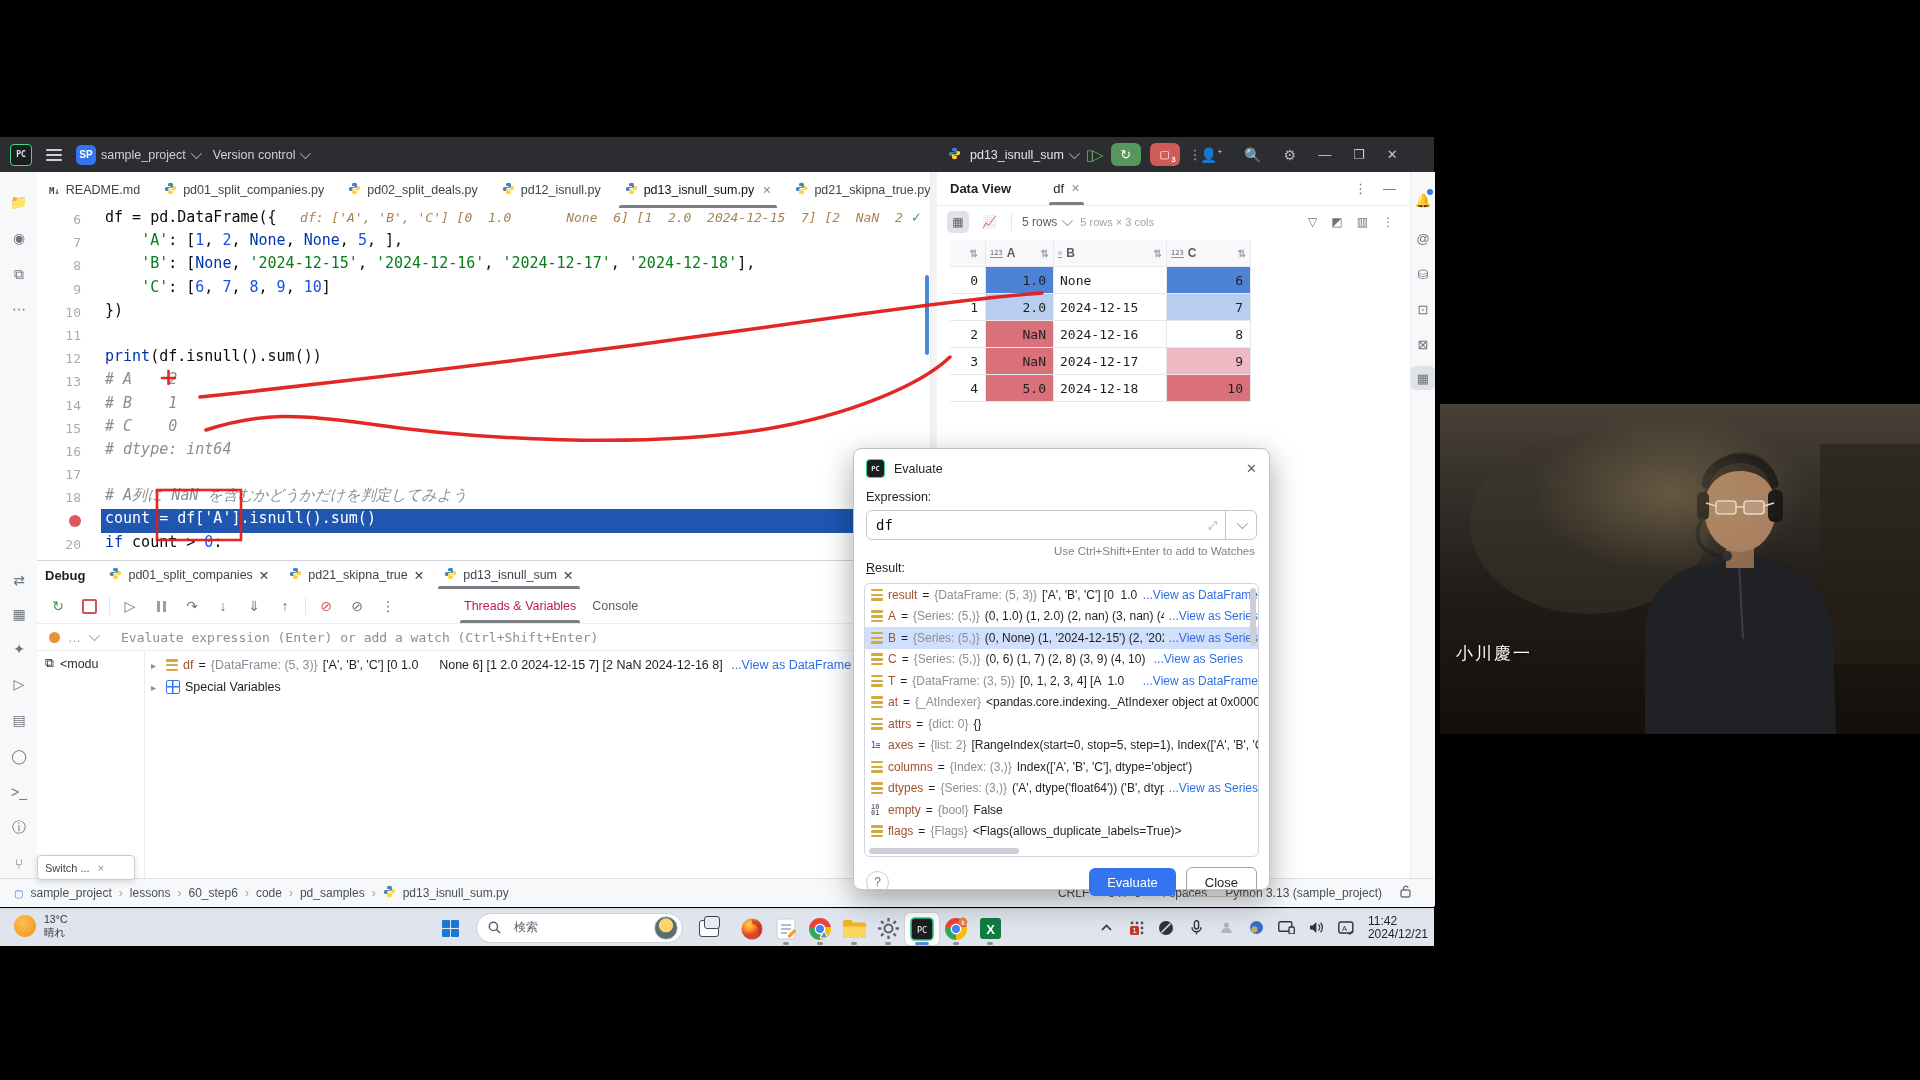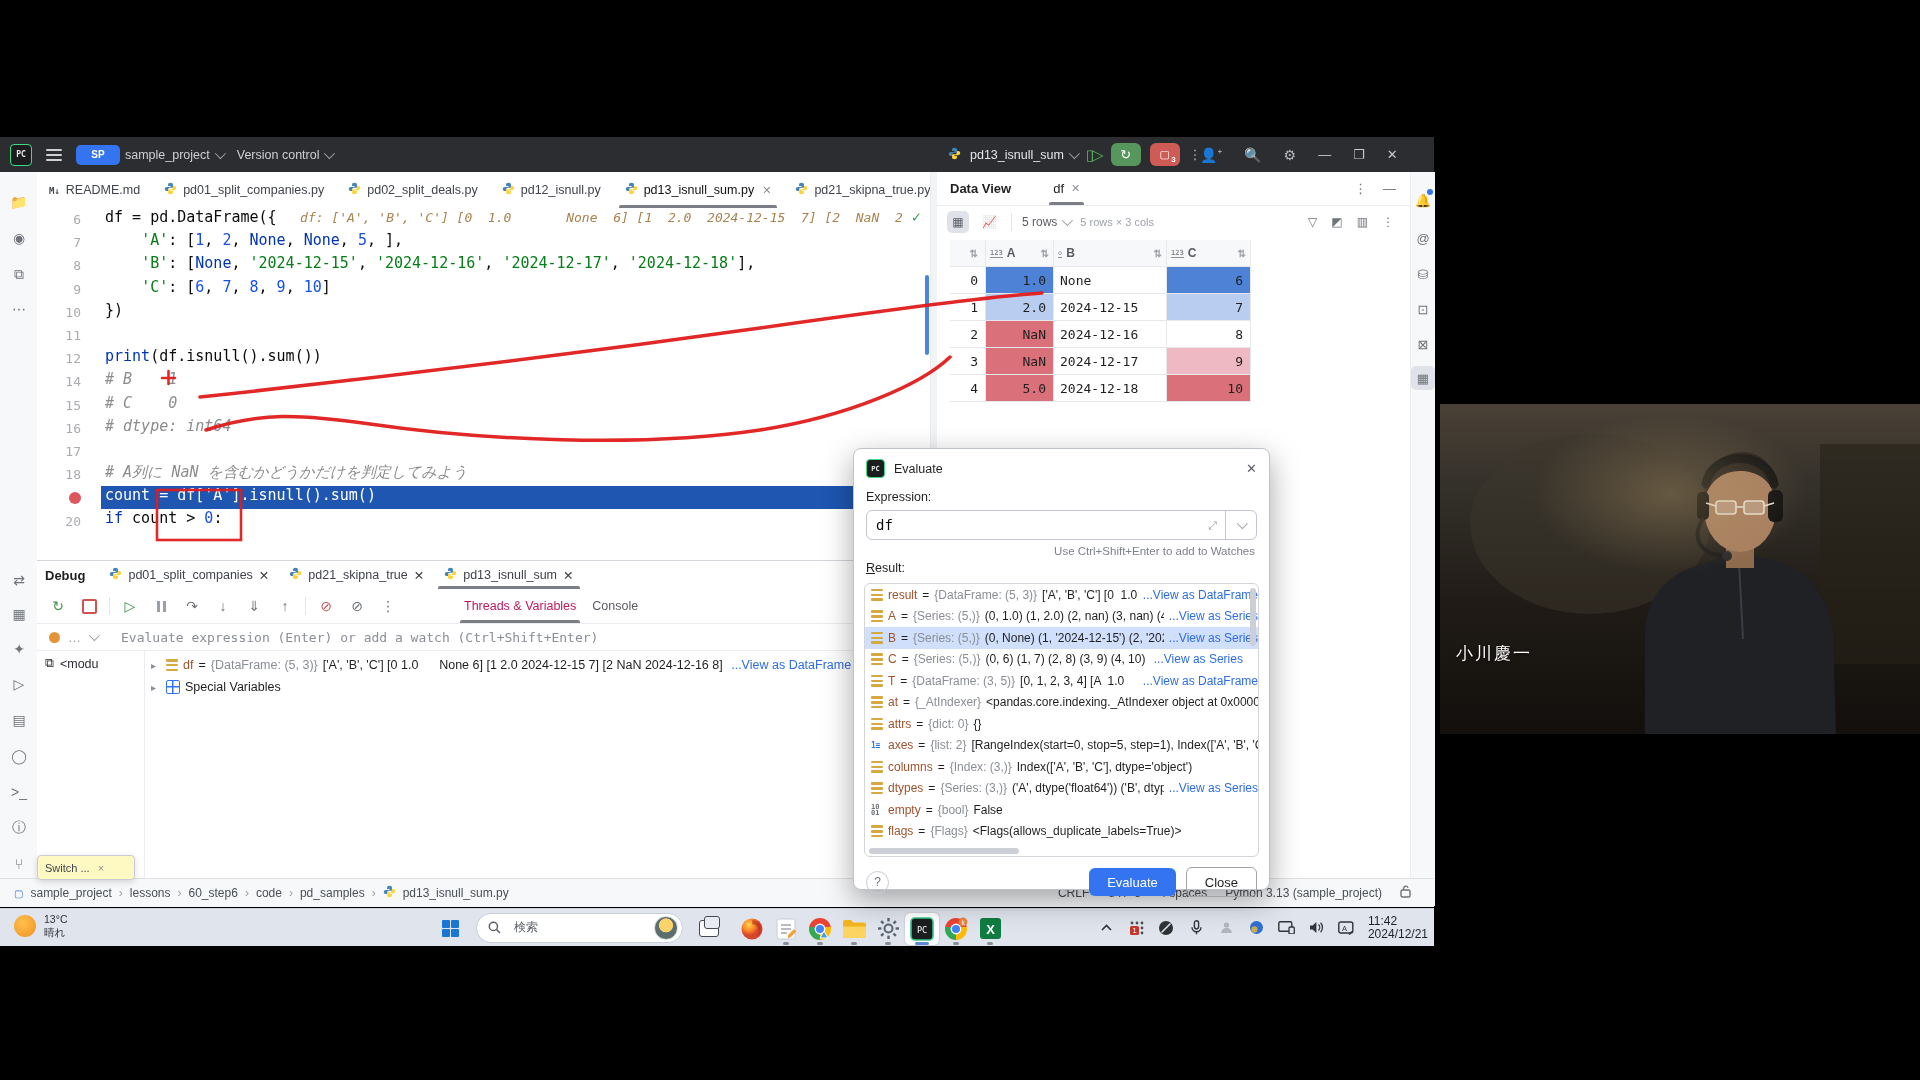--- a/index.html
+++ b/index.html
@@ -7,21 +7,21 @@
          font-family:"Liberation Sans",sans-serif;font-size:13px;color:#1f1f1f;}
   .abs{position:absolute;}
   
   #titlebar{left:0;top:137px;width:1434px;height:35px;background:#2b2d30;color:#ced0d6;
             display:flex;align-items:center;}
   .tb-left{display:flex;align-items:center;gap:14px;padding-left:10px;}
   .pc-logo{width:20px;height:20px;border:1.5px solid #3ddc84;border-radius:4px;background:#1b1d1f;
            color:#e8e8e8;font:bold 8px "DejaVu Sans Mono",monospace;display:flex;align-items:center;justify-content:center;}
   .hamburger{width:16px;display:flex;flex-direction:column;gap:3px;}
   .hamburger i{height:2px;background:#ced0d6;border-radius:1px;}
-  .sp-badge{width:44px;height:20px;border-radius:5px;background:#3574f0;color:#fff;
+  .sp-badge{width:20px;height:20px;border-radius:5px;background:#3574f0;color:#fff;
             font:bold 10px "Liberation Sans",sans-serif;display:flex;align-items:center;justify-content:center;}
   .tb-item{display:flex;align-items:center;gap:5px;font-size:12.5px;}
   .chev{width:7px;height:7px;border-right:1.6px solid #9da0a8;border-bottom:1.6px solid #9da0a8;
         transform:rotate(45deg) translateY(-2px);display:inline-block;}
   #run-widget{position:absolute;left:948px;top:0;height:35px;display:flex;align-items:center;gap:9px;}
   .run-name{font-size:12.5px;color:#e3e5ea;}
   .resume-glyph{color:#57b35c;font-size:15px;letter-spacing:-2px;}
   .btn-green,.btn-red{width:30px;height:23px;border-radius:6px;display:flex;align-items:center;justify-content:center;
                       color:#fff;font-size:13px;position:relative;}
   .btn-green{background:#57965c;}
@@ -117,21 +117,21 @@
   .grid-ico{width:12px;height:12px;flex:none;border:1.5px solid #3574f0;border-radius:2px;
             background:linear-gradient(#3574f0,#3574f0) 50% 0/1.5px 100% no-repeat,
                        linear-gradient(#3574f0,#3574f0) 0 50%/100% 1.5px no-repeat;}
   #fr-scroll{position:absolute;left:3px;bottom:6px;width:72px;height:6px;border-radius:3px;background:#ccd0d6;}
   
   #breadcrumbbar{left:0;top:878px;width:1434px;height:28px;background:#f7f8fa;border-top:1px solid #dfe1e5;
                  display:flex;align-items:center;font-size:12px;color:#494f57;}
   #crumbs{display:flex;align-items:center;gap:7px;padding-left:14px;}
   .crumb-sep{color:#9da2ab;}
   #statusright{margin-left:auto;display:flex;align-items:center;gap:18px;padding-right:22px;color:#494f57;}
-  #switchpopup{left:37px;top:855px;width:82px;height:23px;background:#fef9c3;border:1px solid #c9ccd6;border-radius:4px;
+  #switchpopup{left:37px;top:855px;width:82px;height:23px;background:#ffffff;border:1px solid #c9ccd6;border-radius:4px;
                box-shadow:0 2px 6px rgba(0,0,0,.15);display:flex;align-items:center;gap:8px;padding:0 7px;
                font-size:11px;color:#3f434b;}
   
   #evaldialog{left:853px;top:448px;width:415px;height:440px;background:#fff;border:1px solid #bfc4cc;border-radius:8px;
               box-shadow:0 10px 30px rgba(0,0,0,.35);z-index:80;font-size:12.5px;}
   #ev-title{display:flex;align-items:center;gap:9px;padding:10px 12px 6px 12px;}
   #ev-close{margin-left:auto;color:#5a5d63;font-size:13px;}
   .ev-label{padding:6px 12px 4px 12px;color:#1f1f1f;}
   #ev-inputwrap{margin:2px 12px 0 12px;height:28px;border:1px solid #c2c6cf;border-radius:6px;display:flex;align-items:center;}
   #ev-input{flex:1;padding-left:9px;font:14px "DejaVu Sans Mono",monospace;color:#0a0a0a;}
@@ -304,20 +304,21 @@
   </div>
 
   <div id="editor" class="abs">
       <div class="code-line"><span class="gutter">6</span><span class="lcontent"><span class="tok-plain">df = pd.DataFrame({</span><span class="tok-hint">   df: ['A', 'B', 'C'] [0  1.0       None  6] [1  2.0  2024-12-15  7] [2  NaN  2</span><span class="tok-check"> ✓</span></span></div>
       <div class="code-line"><span class="gutter">7</span><span class="lcontent"><span class="tok-plain">    </span><span class="tok-str">'A'</span><span class="tok-plain">: [</span><span class="tok-num">1</span><span class="tok-plain">, </span><span class="tok-num">2</span><span class="tok-plain">, </span><span class="tok-kw">None</span><span class="tok-plain">, </span><span class="tok-kw">None</span><span class="tok-plain">, </span><span class="tok-num">5</span><span class="tok-plain">, ],</span></span></div>
       <div class="code-line"><span class="gutter">8</span><span class="lcontent"><span class="tok-plain">    </span><span class="tok-str">'B'</span><span class="tok-plain">: [</span><span class="tok-kw">None</span><span class="tok-plain">, </span><span class="tok-str">'2024-12-15'</span><span class="tok-plain">, </span><span class="tok-str">'2024-12-16'</span><span class="tok-plain">, </span><span class="tok-str">'2024-12-17'</span><span class="tok-plain">, </span><span class="tok-str">'2024-12-18'</span><span class="tok-plain">],</span></span></div>
       <div class="code-line"><span class="gutter">9</span><span class="lcontent"><span class="tok-plain">    </span><span class="tok-str">'C'</span><span class="tok-plain">: [</span><span class="tok-num">6</span><span class="tok-plain">, </span><span class="tok-num">7</span><span class="tok-plain">, </span><span class="tok-num">8</span><span class="tok-plain">, </span><span class="tok-num">9</span><span class="tok-plain">, </span><span class="tok-num">10</span><span class="tok-plain">]</span></span></div>
       <div class="code-line"><span class="gutter">10</span><span class="lcontent"><span class="tok-plain">})</span></span></div>
       <div class="code-line"><span class="gutter">11</span><span class="lcontent"></span></div>
       <div class="code-line"><span class="gutter">12</span><span class="lcontent"><span class="tok-fn">print</span><span class="tok-plain">(df.isnull().sum())</span></span></div>
+      <div class="code-line"><span class="gutter">13</span><span class="lcontent"><span class="tok-cmt"># A    2</span></span></div>
       <div class="code-line"><span class="gutter">14</span><span class="lcontent"><span class="tok-cmt"># B    1</span></span></div>
       <div class="code-line"><span class="gutter">15</span><span class="lcontent"><span class="tok-cmt"># C    0</span></span></div>
       <div class="code-line"><span class="gutter">16</span><span class="lcontent"><span class="tok-cmt"># dtype: int64</span></span></div>
       <div class="code-line"><span class="gutter">17</span><span class="lcontent"></span></div>
       <div class="code-line"><span class="gutter">18</span><span class="lcontent"><span class="tok-cmt"># A列に NaN を含むかどうかだけを判定してみよう</span></span></div>
       <div class="code-line current"><span class="gutter"><span class="bp-dot"></span></span><span class="lcontent"><span class="tok-cur">count = df['A'].isnull().sum()</span></span></div>
       <div class="code-line"><span class="gutter">20</span><span class="lcontent"><span class="tok-kw">if</span><span class="tok-plain"> count &gt; </span><span class="tok-num">0</span><span class="tok-plain">:</span></span></div>
     </div>
   <div id="splitter" class="abs"></div>
   <div id="scrollmark" class="abs"></div>

